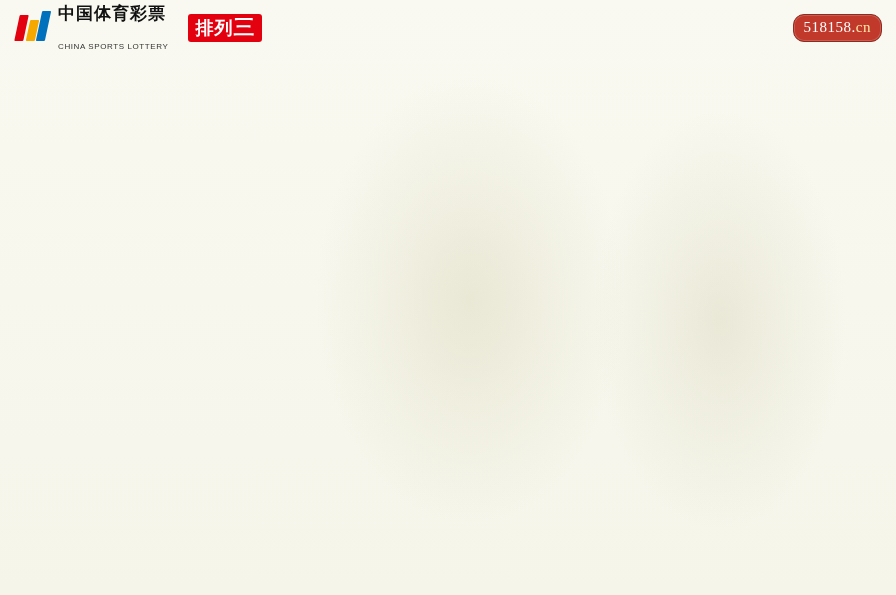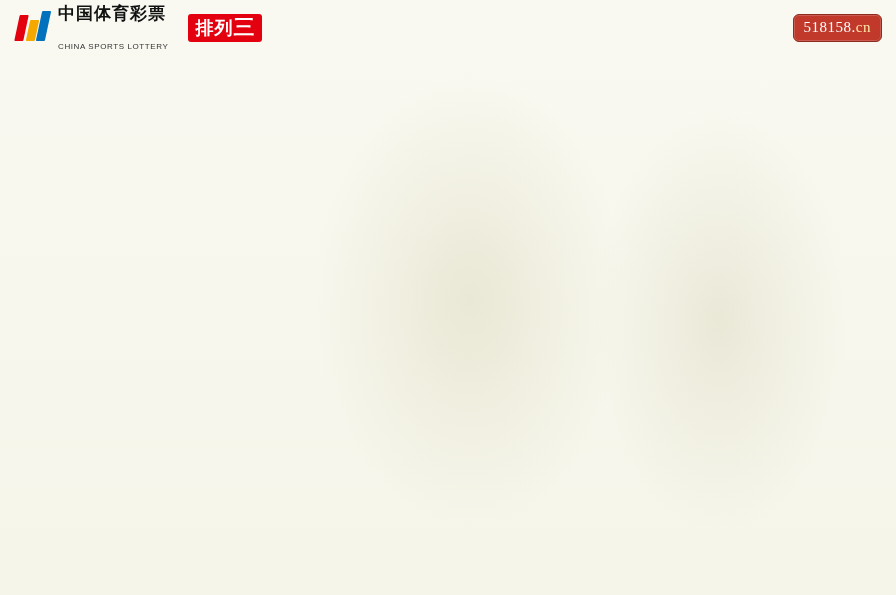--- a/index.html
+++ b/index.html
@@ -88,21 +88,21 @@
     letter-spacing: 1px;
   }
   .logo-badge .big {
     font-size: 21px;
   }
   .stamp {
     float: right;
     margin-top: 6px;
     background: #c0392b;
     border: 1px solid #8e2b20;
-    border-radius: 6px;
+    border-radius: 11px;
     padding: 4px 10px 5px 10px;
     color: #ffffff;
     font-family: "Liberation Serif", serif;
     font-size: 15px;
     letter-spacing: 0.5px;
     box-shadow: inset 0 0 0 1px rgba(255,255,255,0.18);
   }
   .stamp .dom { color: #ffe9a8; }
 
   

